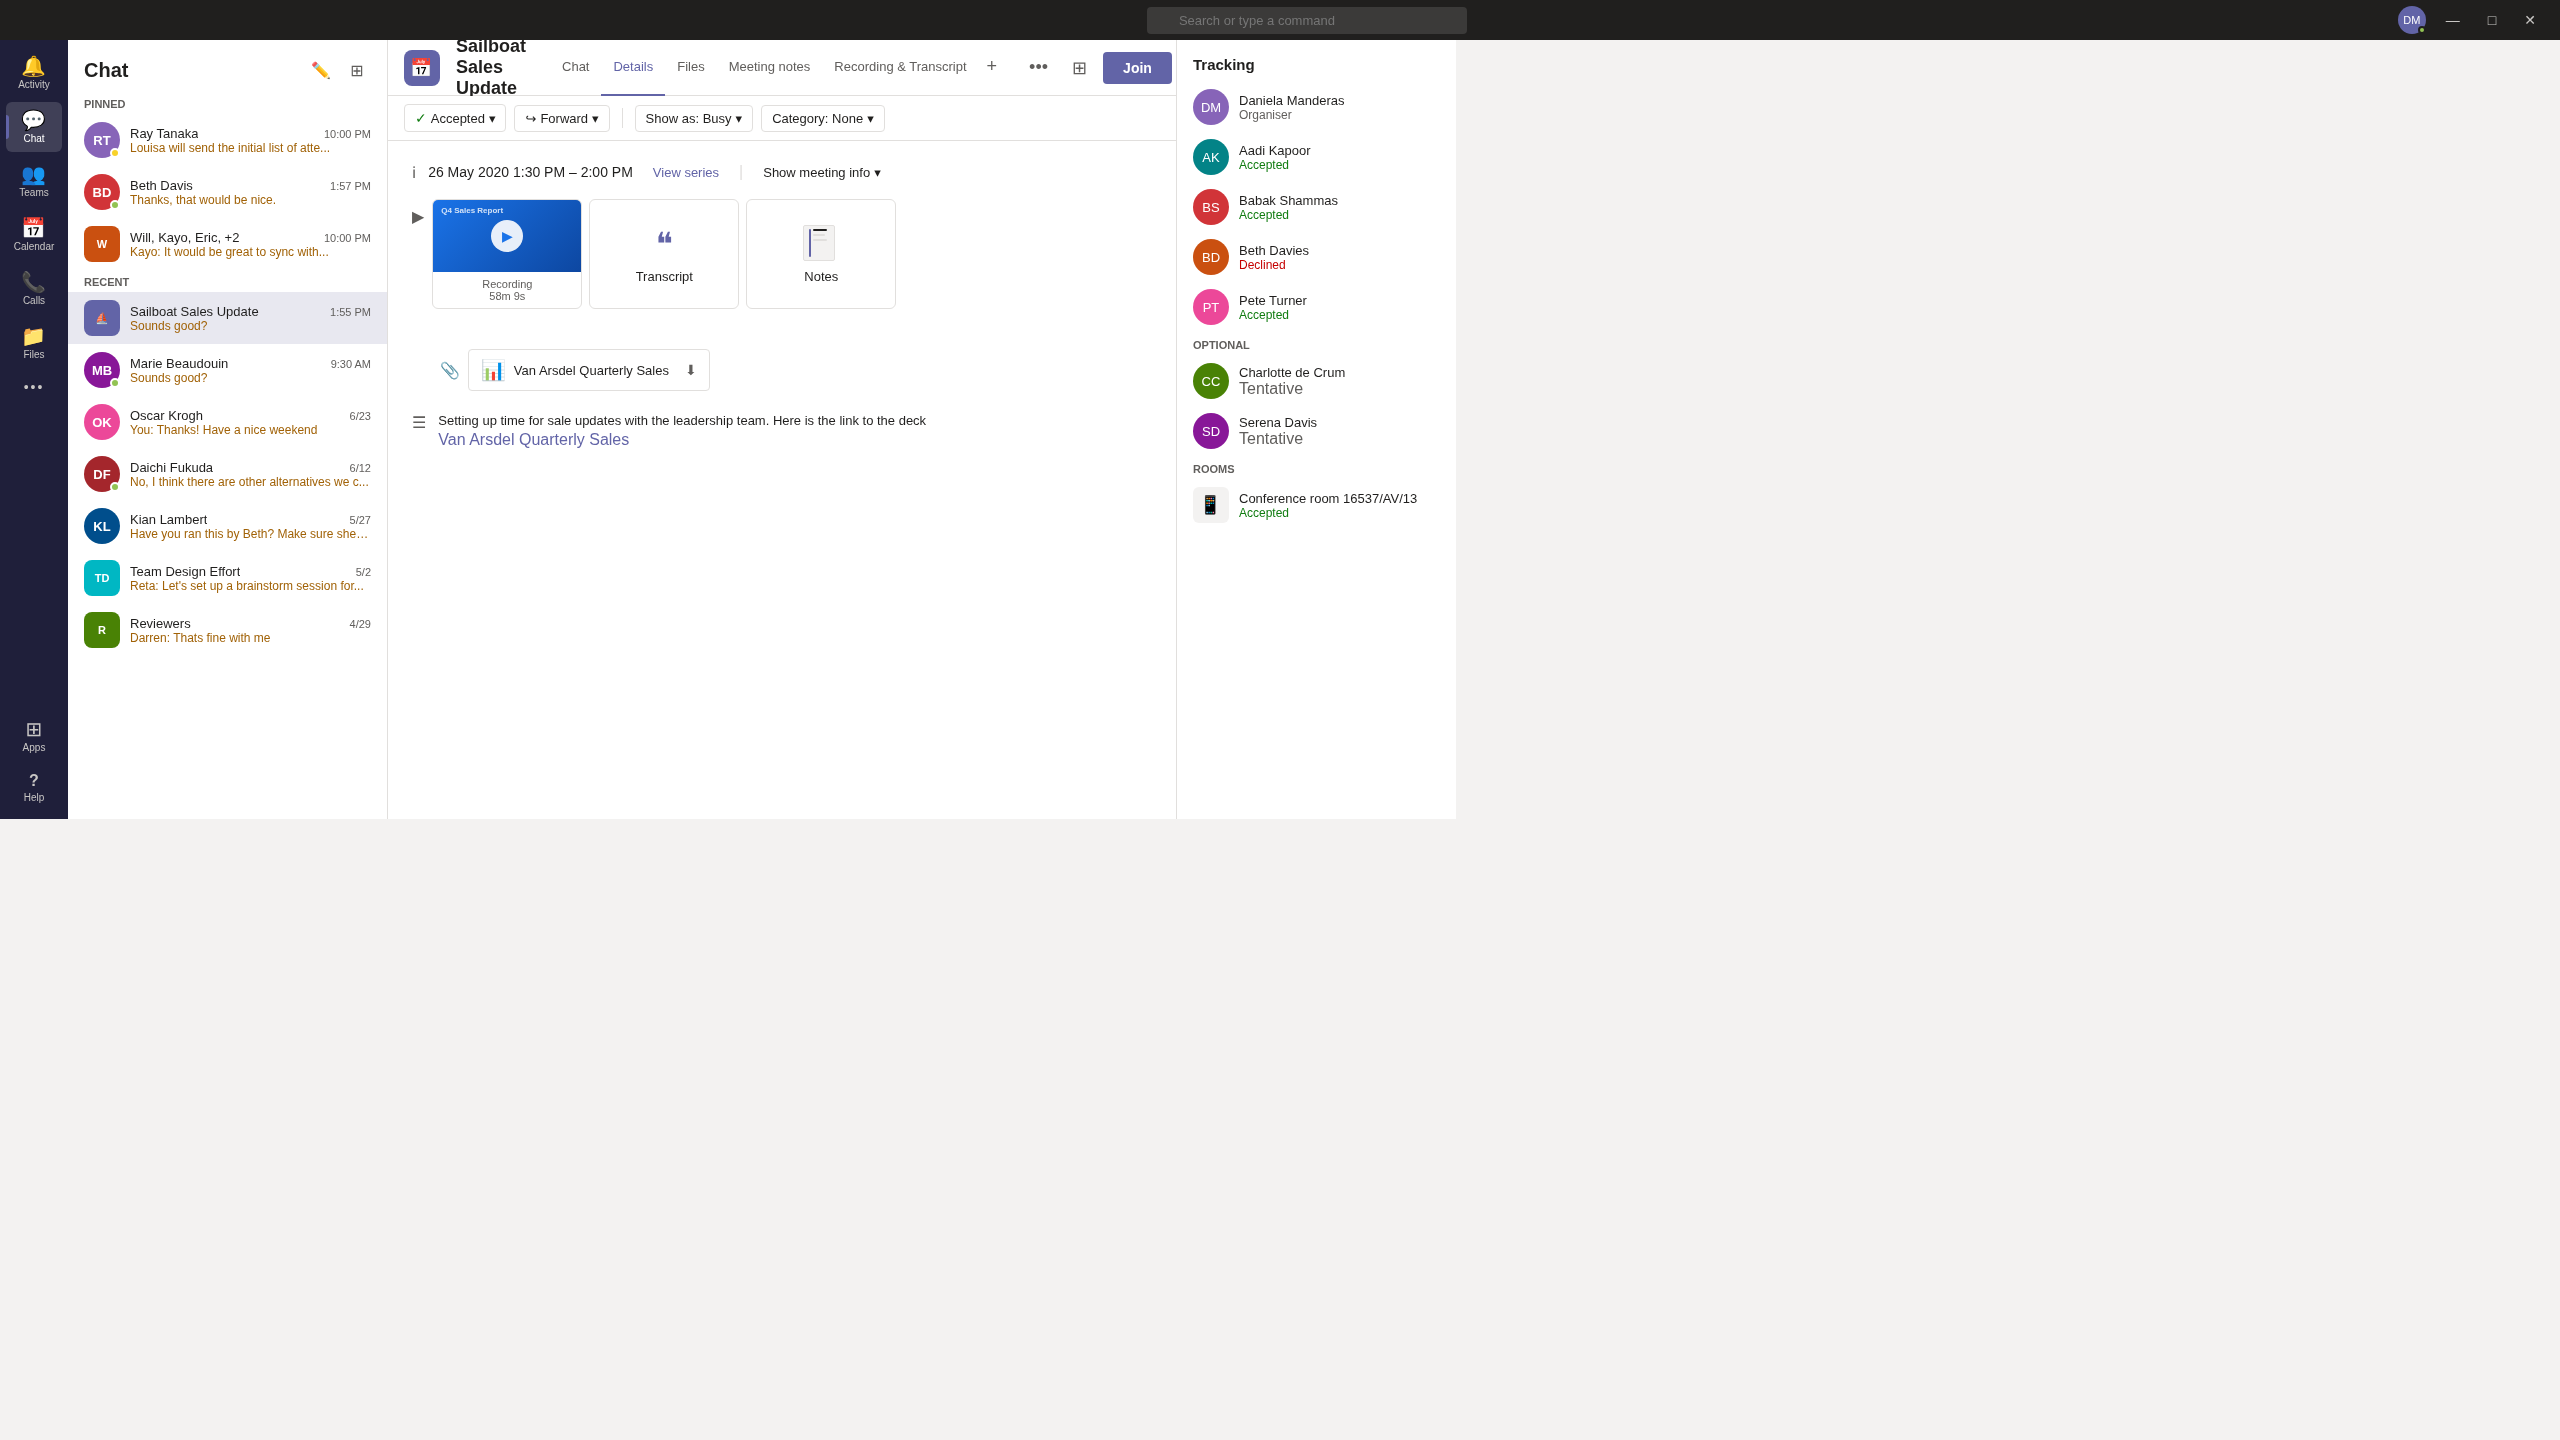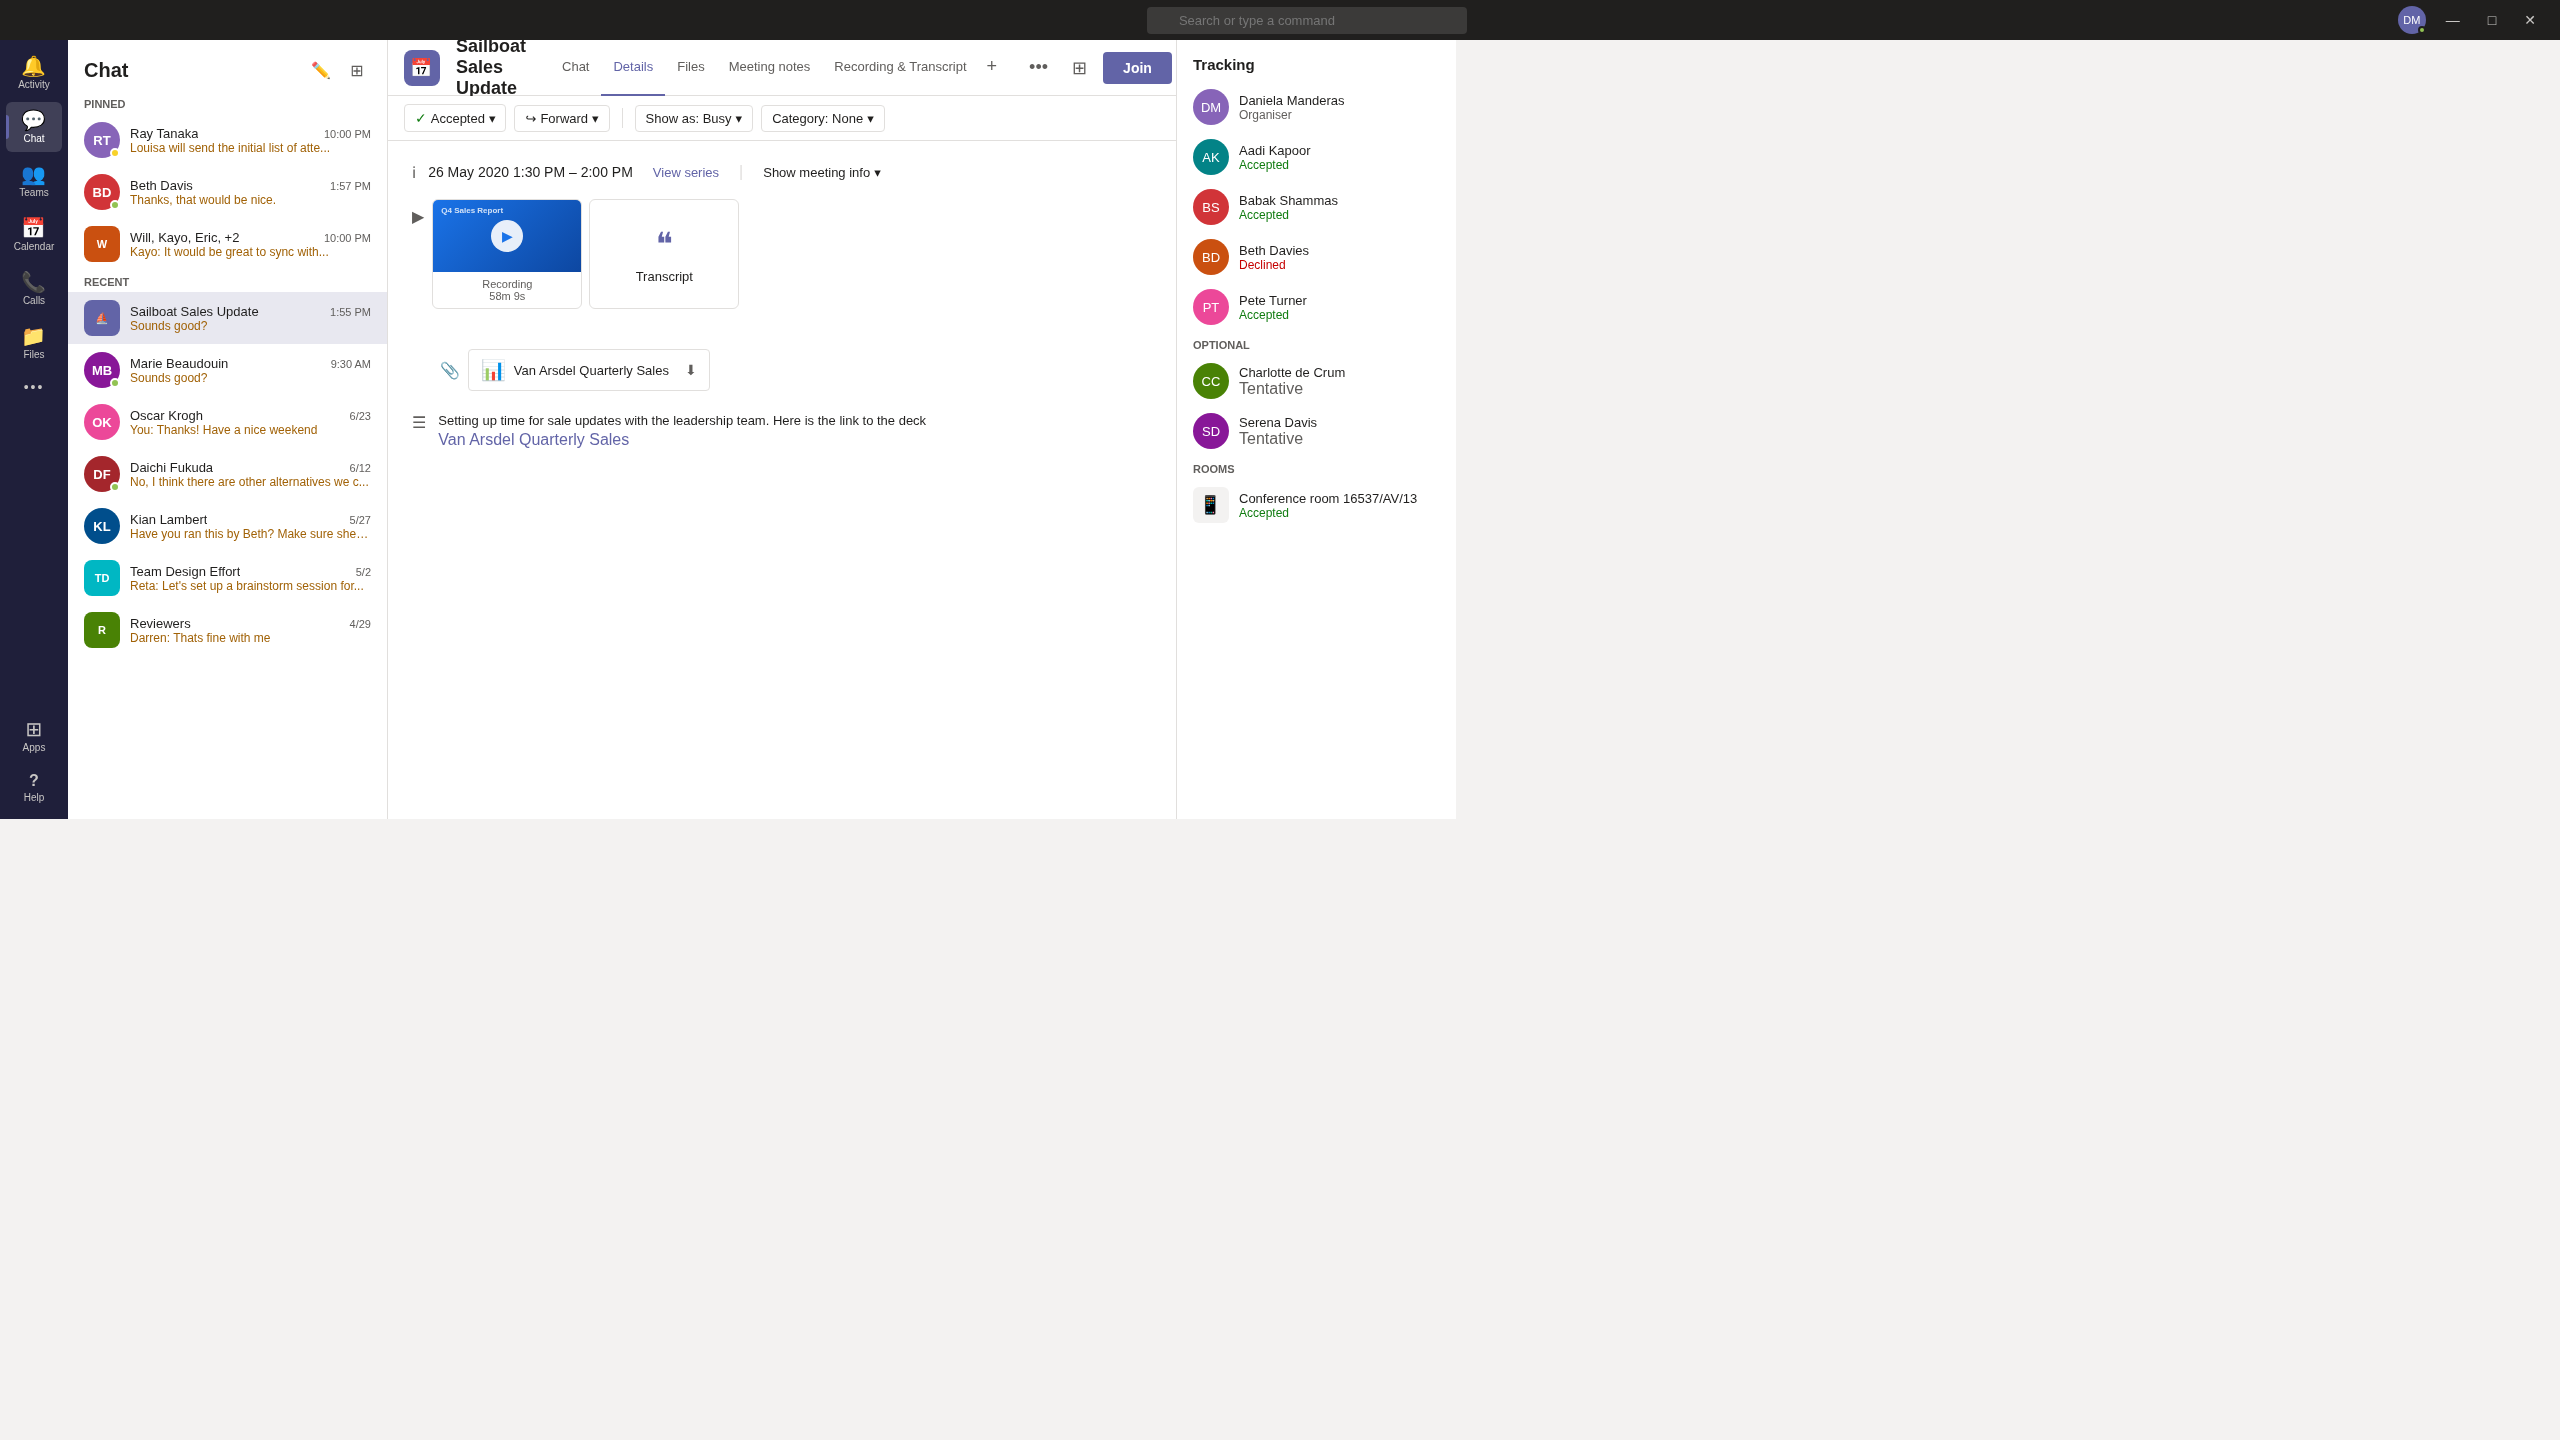--- a/index.html
+++ b/index.html
@@ -729,20 +729,32 @@
                   <div>Recording</div>
                   <div>58m 9s</div>
                 </div>
               </div>
 
               <div class="media-card">
                 <div class="media-card-icon transcript-icon" style="font-size:32px;">❝</div>
                 <div class="media-card-label">Transcript</div>
               </div>
 
+              <div class="media-card">
+                <div style="display:flex;flex-direction:column;align-items:center;gap:4px;">
+                  <div style="position:relative;width:36px;height:40px;">
+                    <div style="width:32px;height:36px;background:#f3f2f1;border:1px solid #e1dfdd;border-radius:2px;position:absolute;"></div>
+                    <div style="position:absolute;top:4px;left:6px;width:2px;height:28px;background:#6264a7;border-radius:1px;"></div>
+                    <div style="position:absolute;top:4px;left:10px;width:14px;height:2px;background:#201f1e;border-radius:1px;"></div>
+                    <div style="position:absolute;top:9px;left:10px;width:12px;height:2px;background:#e1dfdd;border-radius:1px;"></div>
+                    <div style="position:absolute;top:14px;left:10px;width:14px;height:2px;background:#e1dfdd;border-radius:1px;"></div>
+                  </div>
+                  <div class="media-card-label">Notes</div>
+                </div>
+              </div>
             </div>
           </div>
 
           <div class="attachment-row">
             <span class="attachment-clip">📎</span>
             <div class="attachment-card">
               <span class="ppt-icon">📊</span>
               <span class="attachment-name">Van Arsdel Quarterly Sales</span>
               <span class="download-icon">⬇</span>
             </div>

